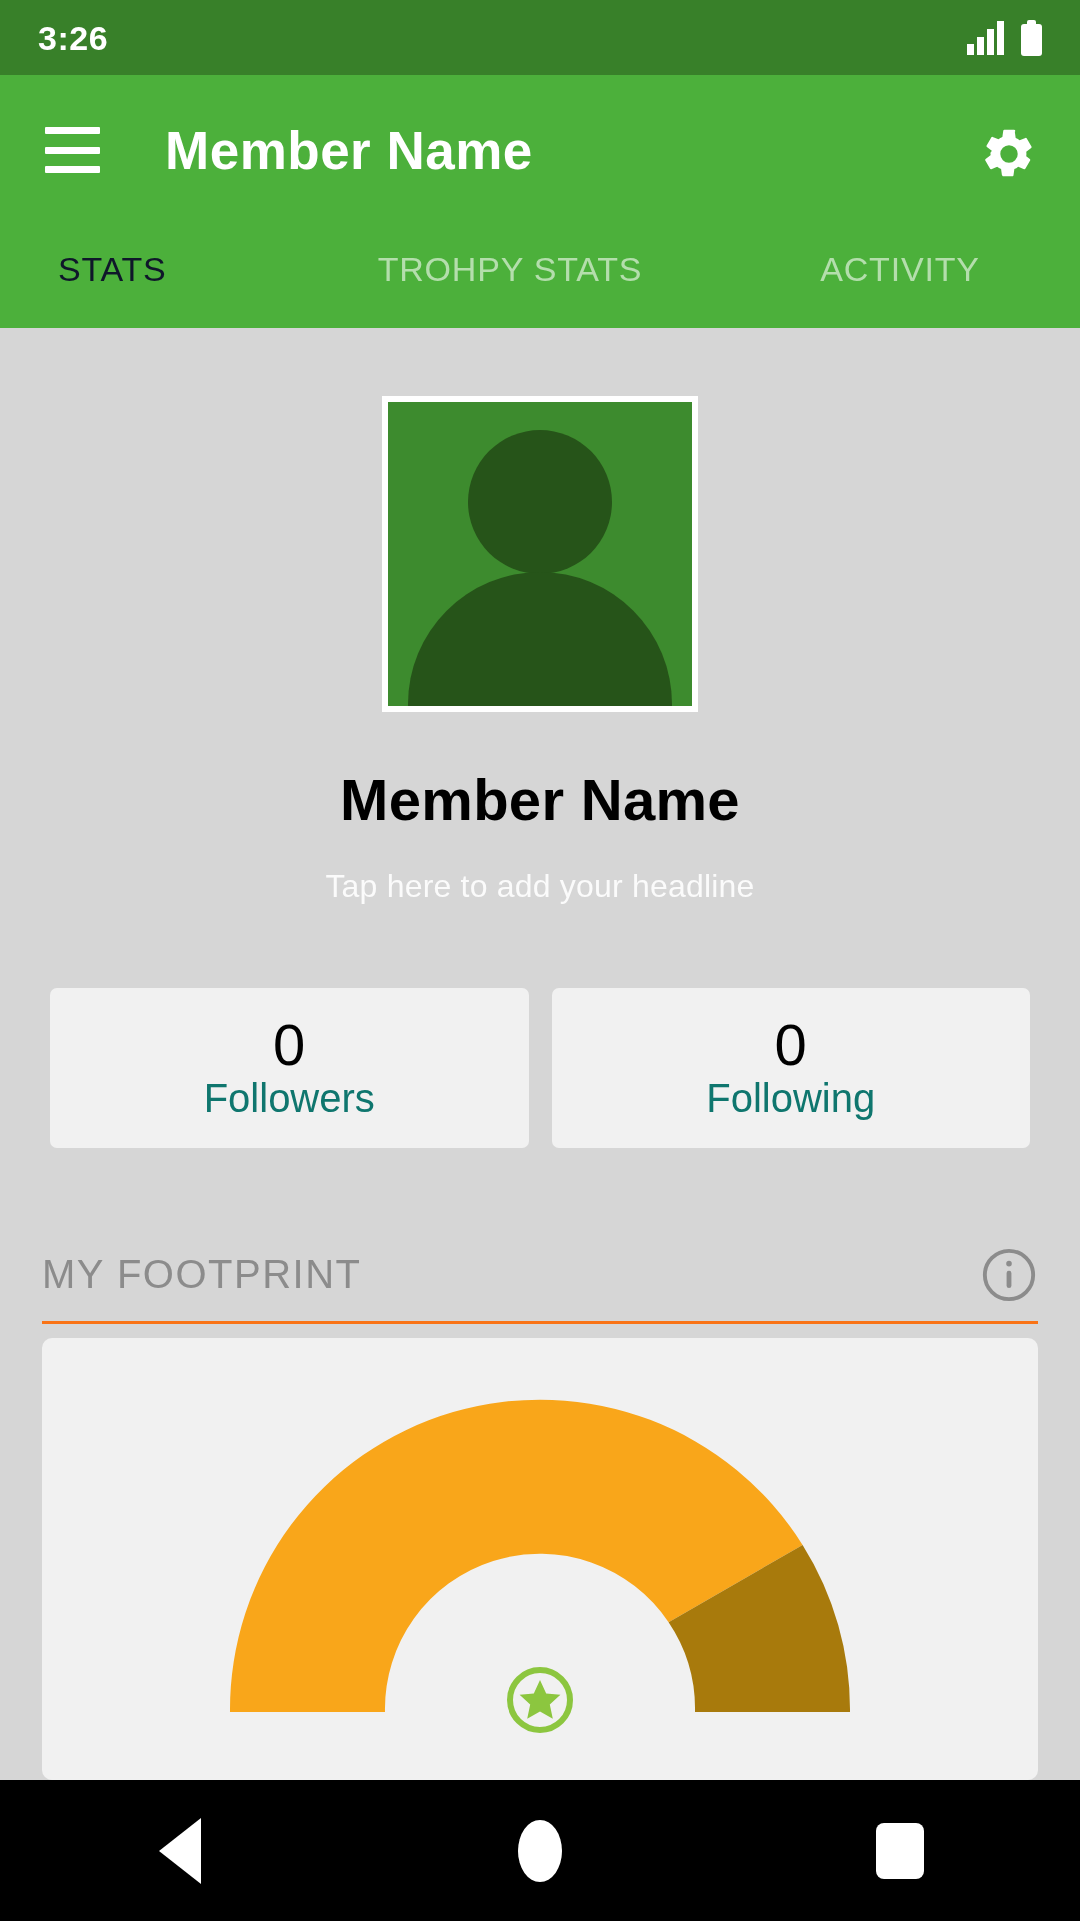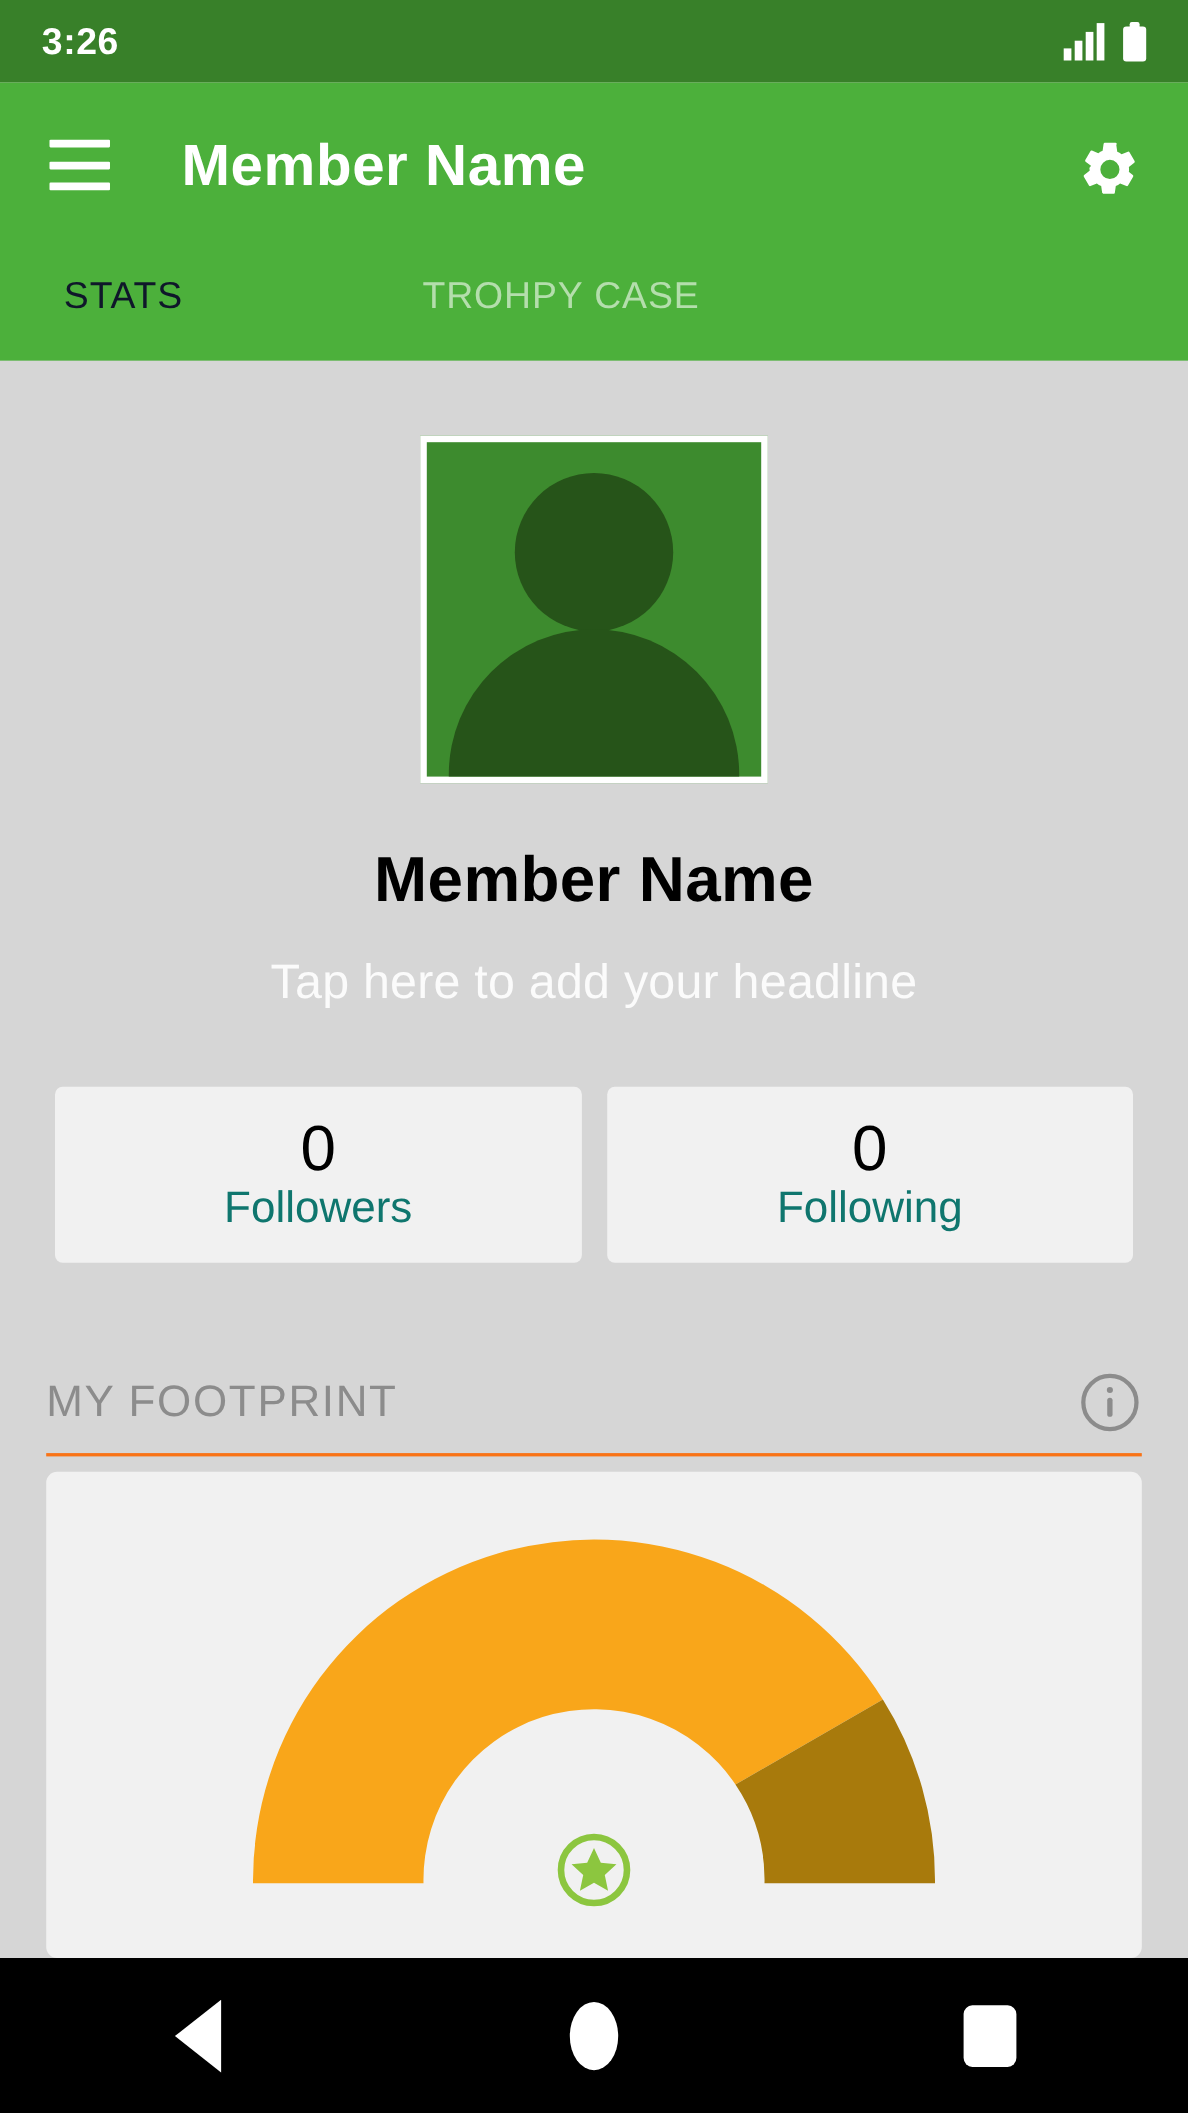--- a/index.html
+++ b/index.html
@@ -82,21 +82,21 @@
     position:absolute; bottom:-66px; left:50%; transform:translateX(-50%);
     width:264px; height:200px; border-radius:132px 132px 0 0; background:#265419;
   }
 
   .member-name {
     position:absolute; top:438px; left:0; width:1080px; text-align:center;
     font-size:58px; font-weight:bold; color:#000000; letter-spacing:.3px;
   }
   .headline {
     position:absolute; top:540px; left:0; width:1080px; text-align:center;
-    font-size:44px; color:#fbfbfb; letter-spacing:.2px; cursor:pointer;
+    font-size:32px; color:#fbfbfb; letter-spacing:.2px; cursor:pointer;
   }
 
   .stat-row {
     position:absolute; top:660px; left:50px; width:980px; height:160px;
     display:flex; gap:23px;
   }
   .stat-card {
     flex:1; background:#f1f1f1; border-radius:7px;
     display:flex; flex-direction:column; align-items:center; justify-content:center;
     cursor:pointer;
@@ -160,21 +160,22 @@
           <span></span>
       </div>
       <div class="appbar-title">Member Name</div>
     </div>
     <svg class="gear" viewBox="0 0 24 24">
       <path fill="#ffffff" d="M19.14 12.94a7.07 7.07 0 0 0 .06-.94 7.07 7.07 0 0 0-.06-.94l2.03-1.58a.49.49 0 0 0 .12-.61l-1.92-3.32a.49.49 0 0 0-.59-.22l-2.39.96a7.02 7.02 0 0 0-1.62-.94l-.36-2.54A.48.48 0 0 0 13.93 2h-3.84a.48.48 0 0 0-.47.41l-.36 2.54c-.59.24-1.13.56-1.62.94l-2.39-.96a.49.49 0 0 0-.59.22L2.74 8.47a.49.49 0 0 0 .12.61l2.03 1.58c-.04.31-.6.62-.6.94s.2.63.06.94l-2.03 1.58a.49.49 0 0 0-.12.61l1.92 3.32c.12.22.37.3.59.22l2.39-.96c.49.38 1.03.7 1.62.94l.36 2.54c.4.24.24.41.47.41h3.84c.24 0 .44-.17.47-.41l.36-2.54c.59-.24 1.13-.56 1.62-.94l2.39.96c.22.08.47 0 .59-.22l1.92-3.32a.49.49 0 0 0-.12-.61l-2.03-1.58zM12 15.6A3.6 3.6 0 1 1 12 8.4a3.6 3.6 0 0 1 0 7.2z"></path>
     </svg>
 
     <div class="tabs">
       <div class="tab active">STATS</div>
-      <div class="tab">TROHPY CASE</div>
+      <div class="tab">TROHPY STATS</div>
+      <div class="tab">ACTIVITY</div>
     </div>
   </div>
 
   <div class="content">
 
     <div class="avatar-wrap">
       <div class="avatar-head"></div>
       <div class="avatar-body"></div>
     </div>
 

